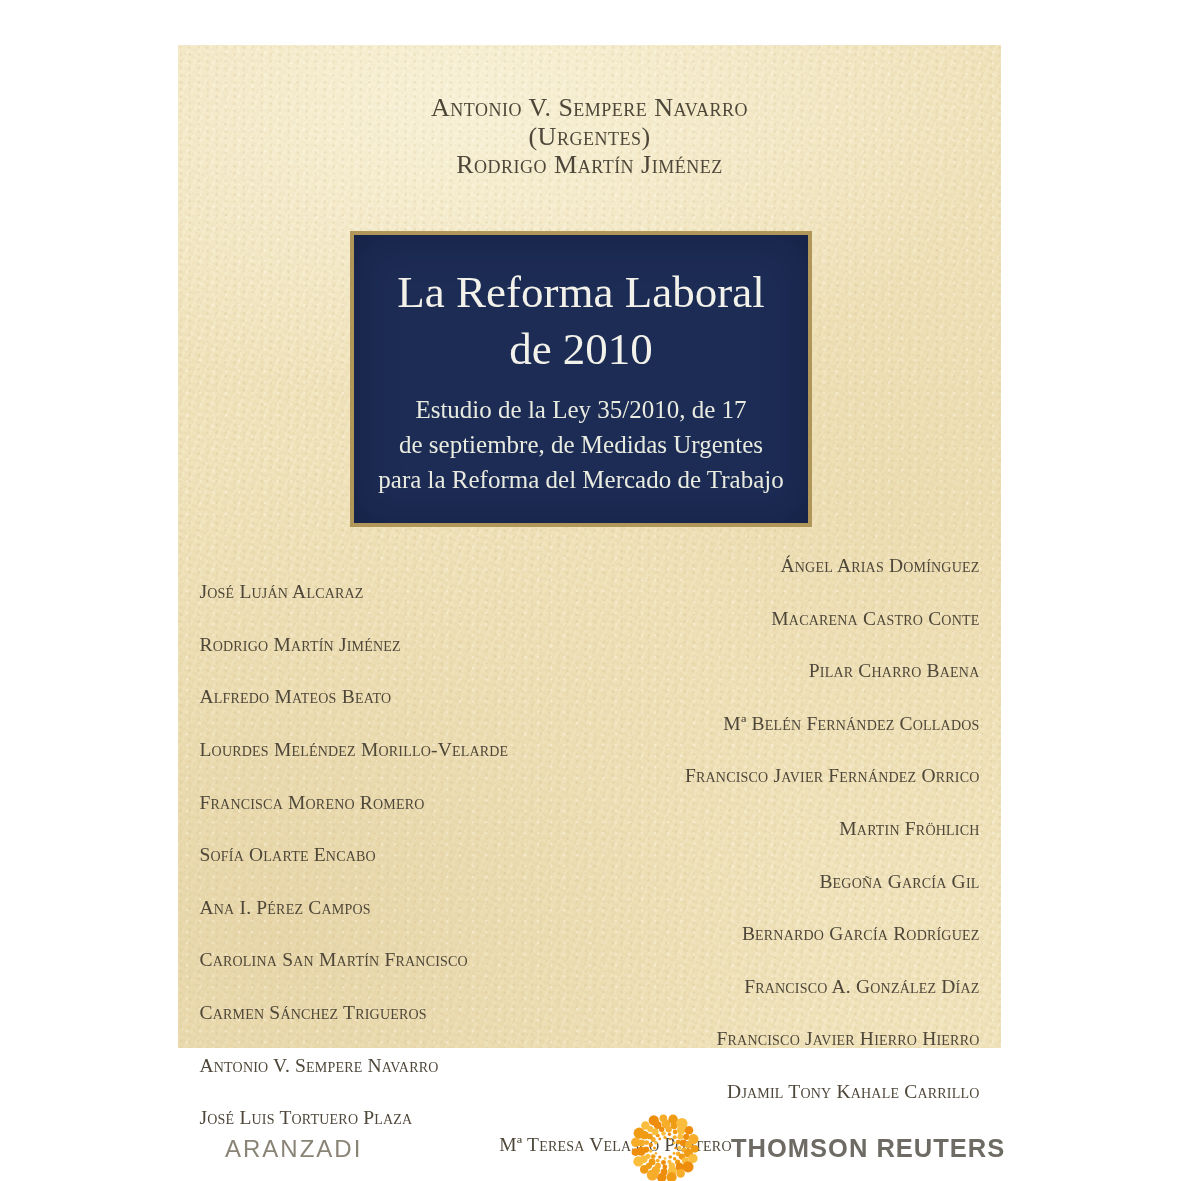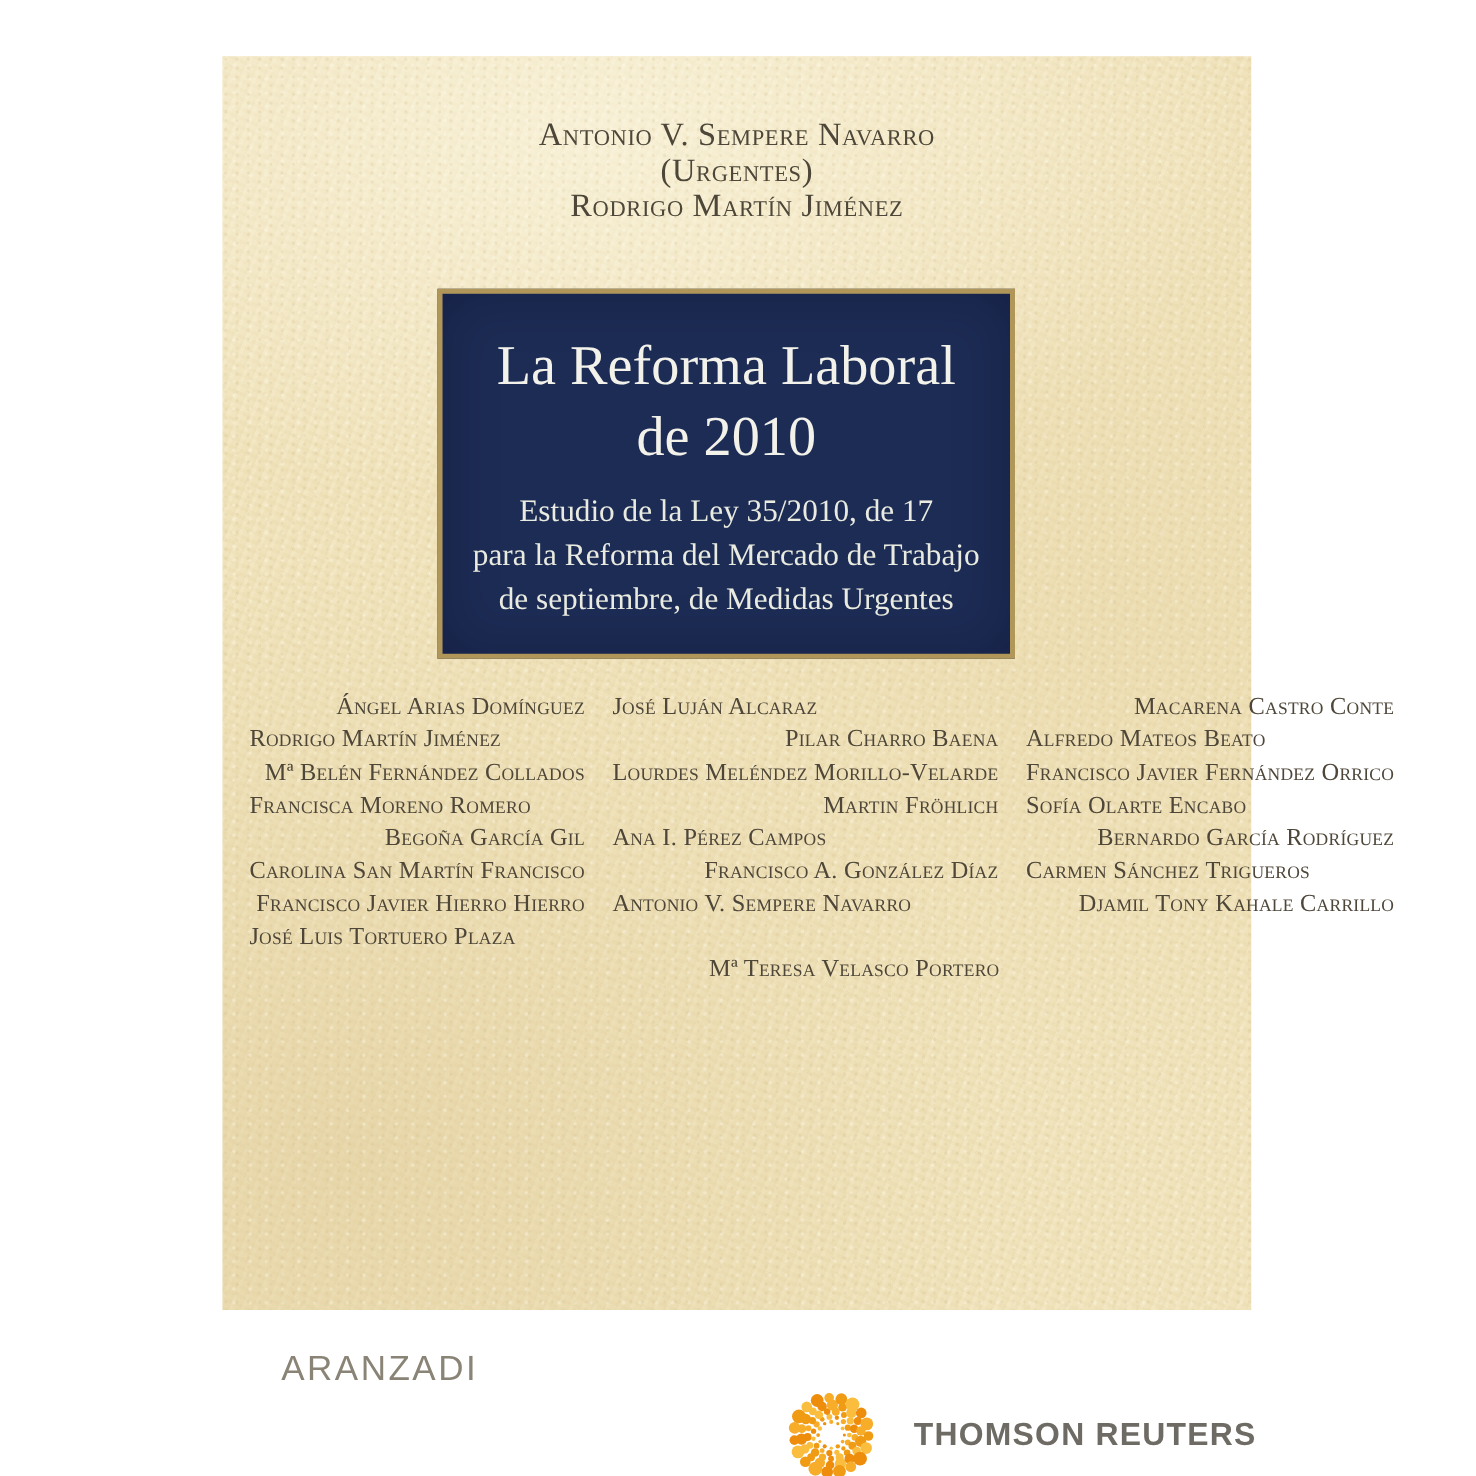--- a/index.html
+++ b/index.html
@@ -49,34 +49,34 @@
   .subtitle{
     margin-top:14px;
     font-size:25px; line-height:35px;
     color:#e9ebe0;
   }
   .contributors{
     position:absolute; top:508px; left:50%;
     transform:translateX(-50%);
     width:780px;
     display:grid;
-    grid-template-columns:1fr 1fr 1fr;
+    grid-template-columns:1fr;
     column-gap:22px;
     font-variant:small-caps;
     font-size:19.5px; line-height:26.3px;
     color:#4e4739;
     letter-spacing:0.2px;
   }
   .contrib-left{ text-align:right; white-space:nowrap; }
   .contrib-right{ text-align:left; white-space:nowrap; }
   .contrib-center{ grid-column:1 / -1; text-align:center; padding-left:52px; }
   .brand-aranzadi{
-    position:absolute; left:47px; top:1034px;
+    position:absolute; left:47px; top:1090px;
     font-family:"Liberation Sans", sans-serif;
-    font-size:28px; letter-spacing:2px;
+    font-size:24px; letter-spacing:2px;
     color:#8a8476;
   }
   .tr-logo{
     position:absolute; left:450px; top:1066px;
     display:flex; align-items:center; gap:29px;
   }
   .tr-kinesis{ width:74px; height:74px; display:block; }
   .tr-wordmark{
     font-family:"Liberation Sans", sans-serif;
     font-weight:bold;
@@ -97,22 +97,22 @@
       <div>Rodrigo Martín Jiménez</div>
     </div>
 
     <div class="title-box">
       <div class="title">
         <div>La Reforma Laboral</div>
         <div>de 2010</div>
       </div>
       <div class="subtitle">
         <div>Estudio de la Ley 35/2010, de 17</div>
+        <div>de septiembre, de Medidas Urgentes</div>
         <div>para la Reforma del Mercado de Trabajo</div>
-        <div>de septiembre, de Medidas Urgentes</div>
       </div>
     </div>
 
     <div class="contributors">
       <div class="contrib-left">Ángel Arias Domínguez</div>
       <div class="contrib-right">José Luján Alcaraz</div>
       <div class="contrib-left">Macarena Castro Conte</div>
       <div class="contrib-right">Rodrigo Martín Jiménez</div>
       <div class="contrib-left">Pilar Charro Baena</div>
       <div class="contrib-right">Alfredo Mateos Beato</div>

